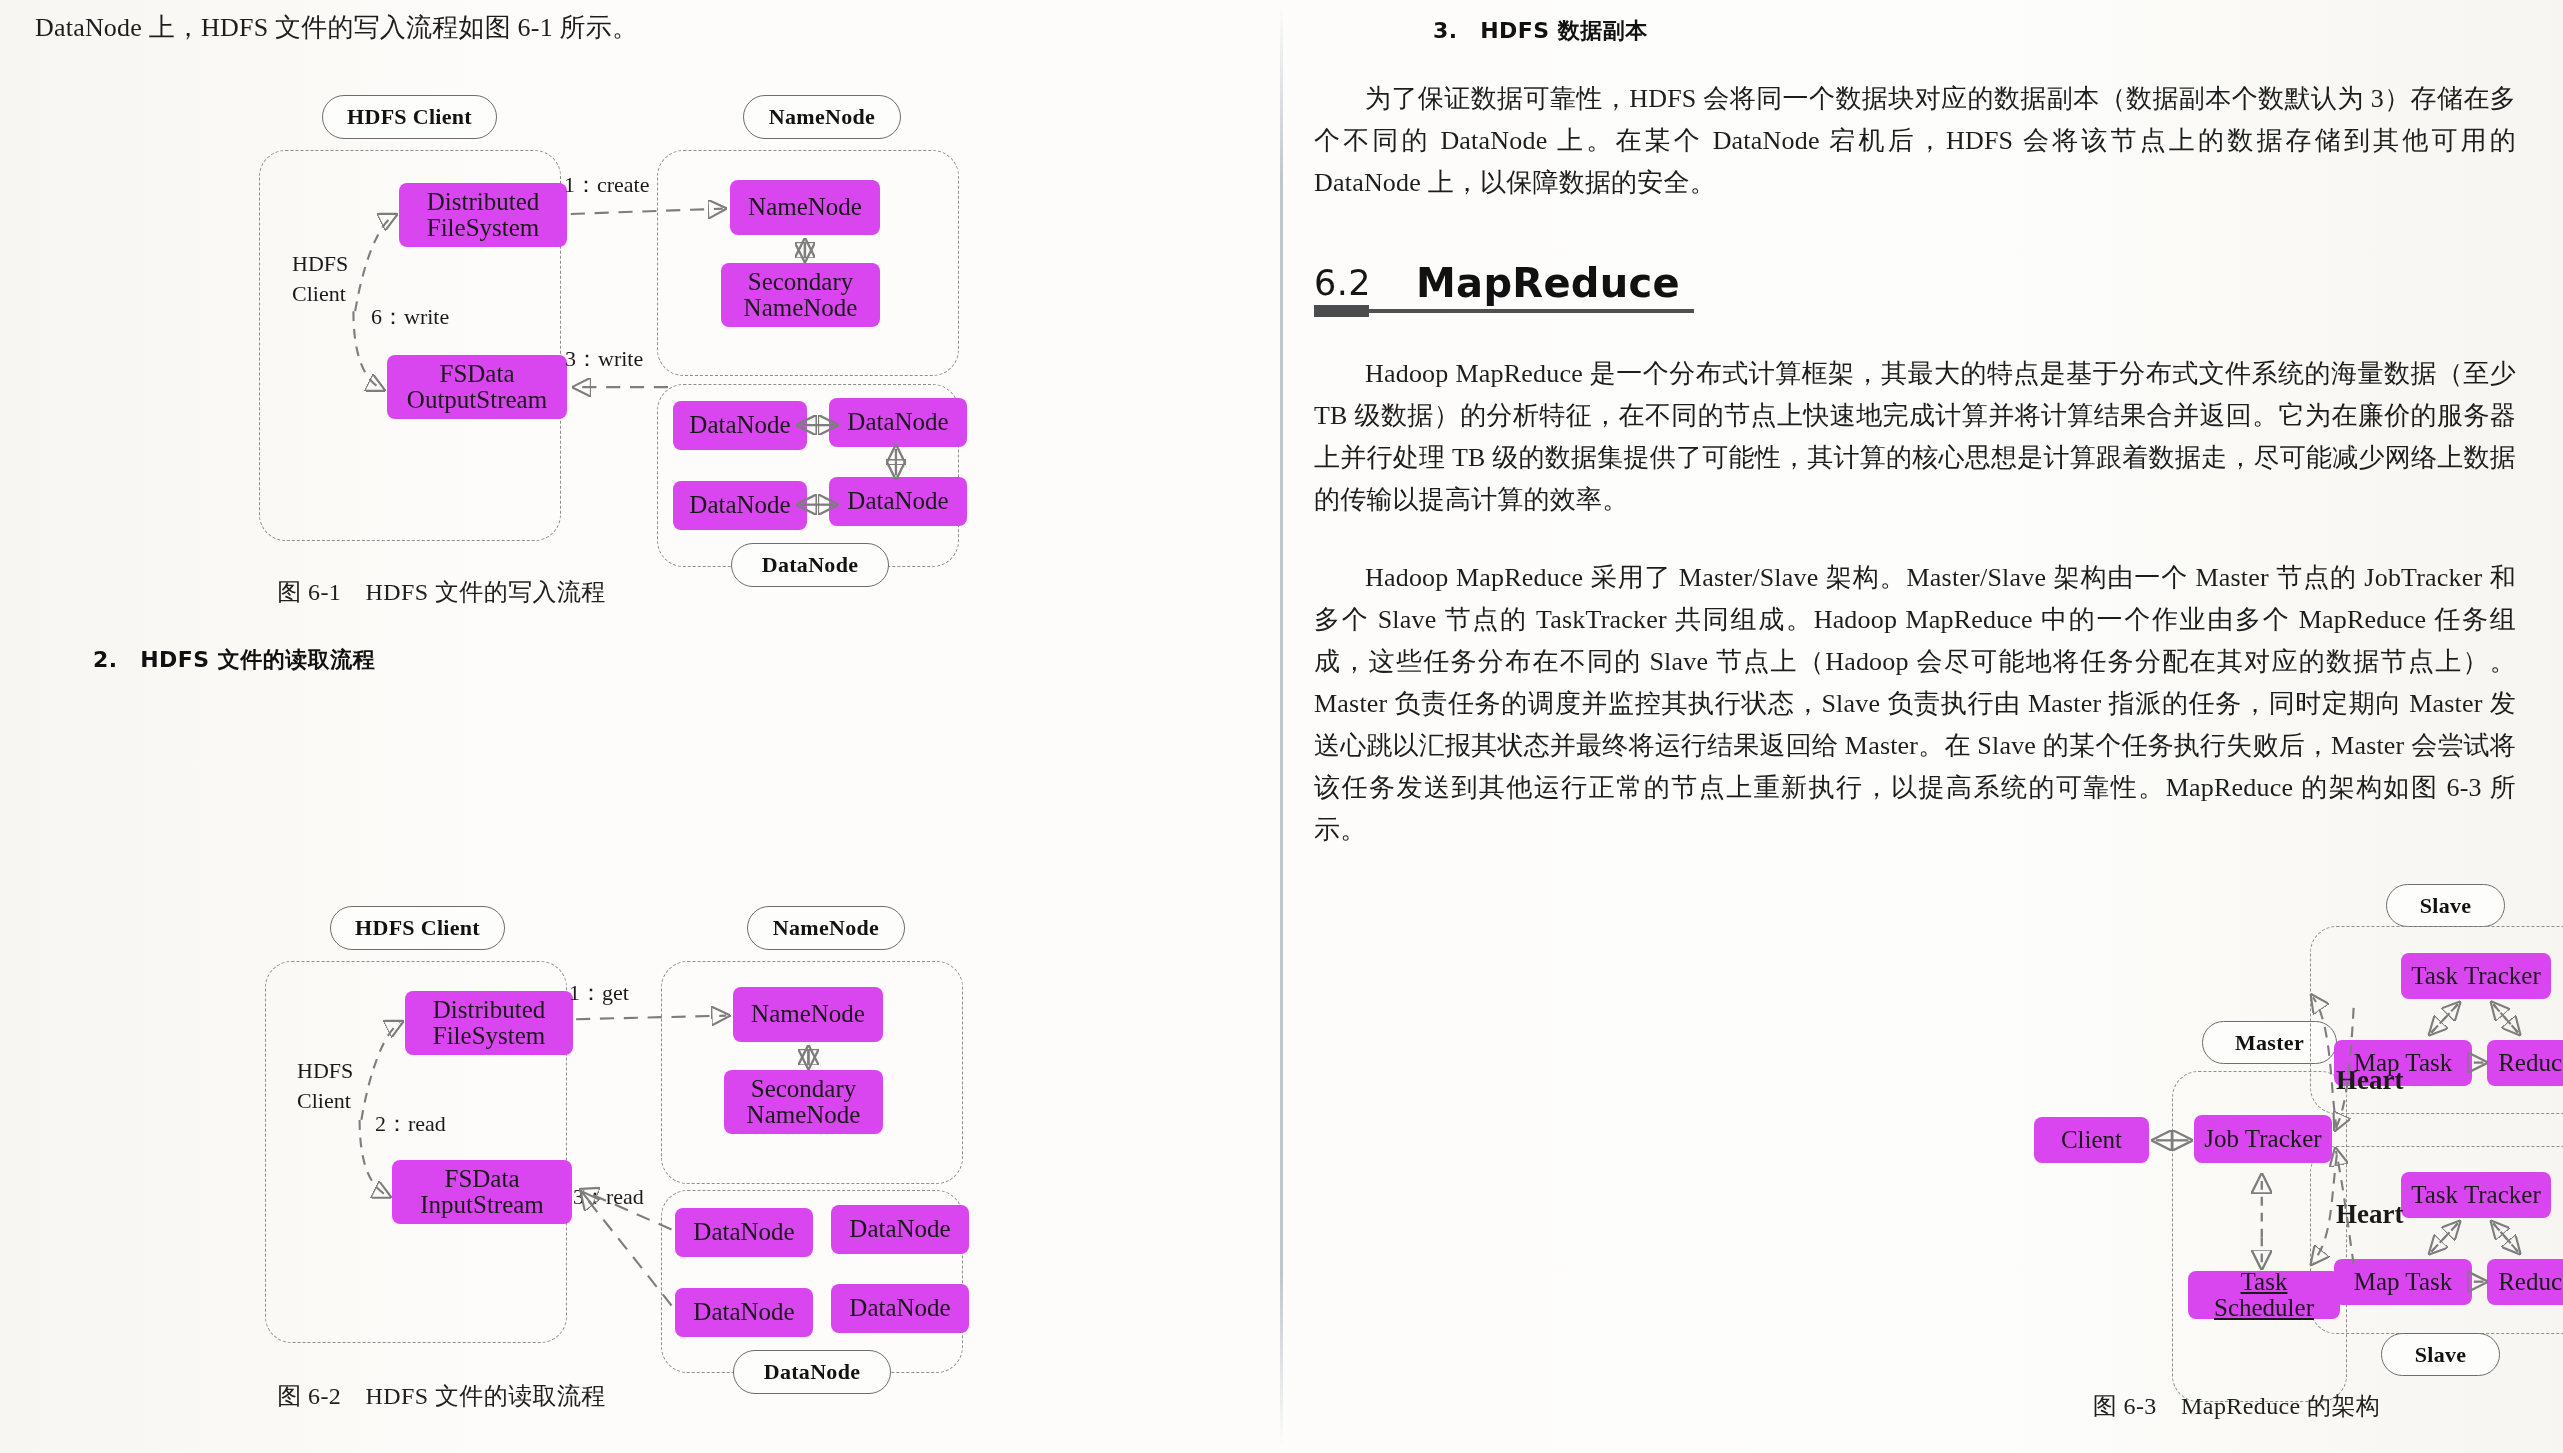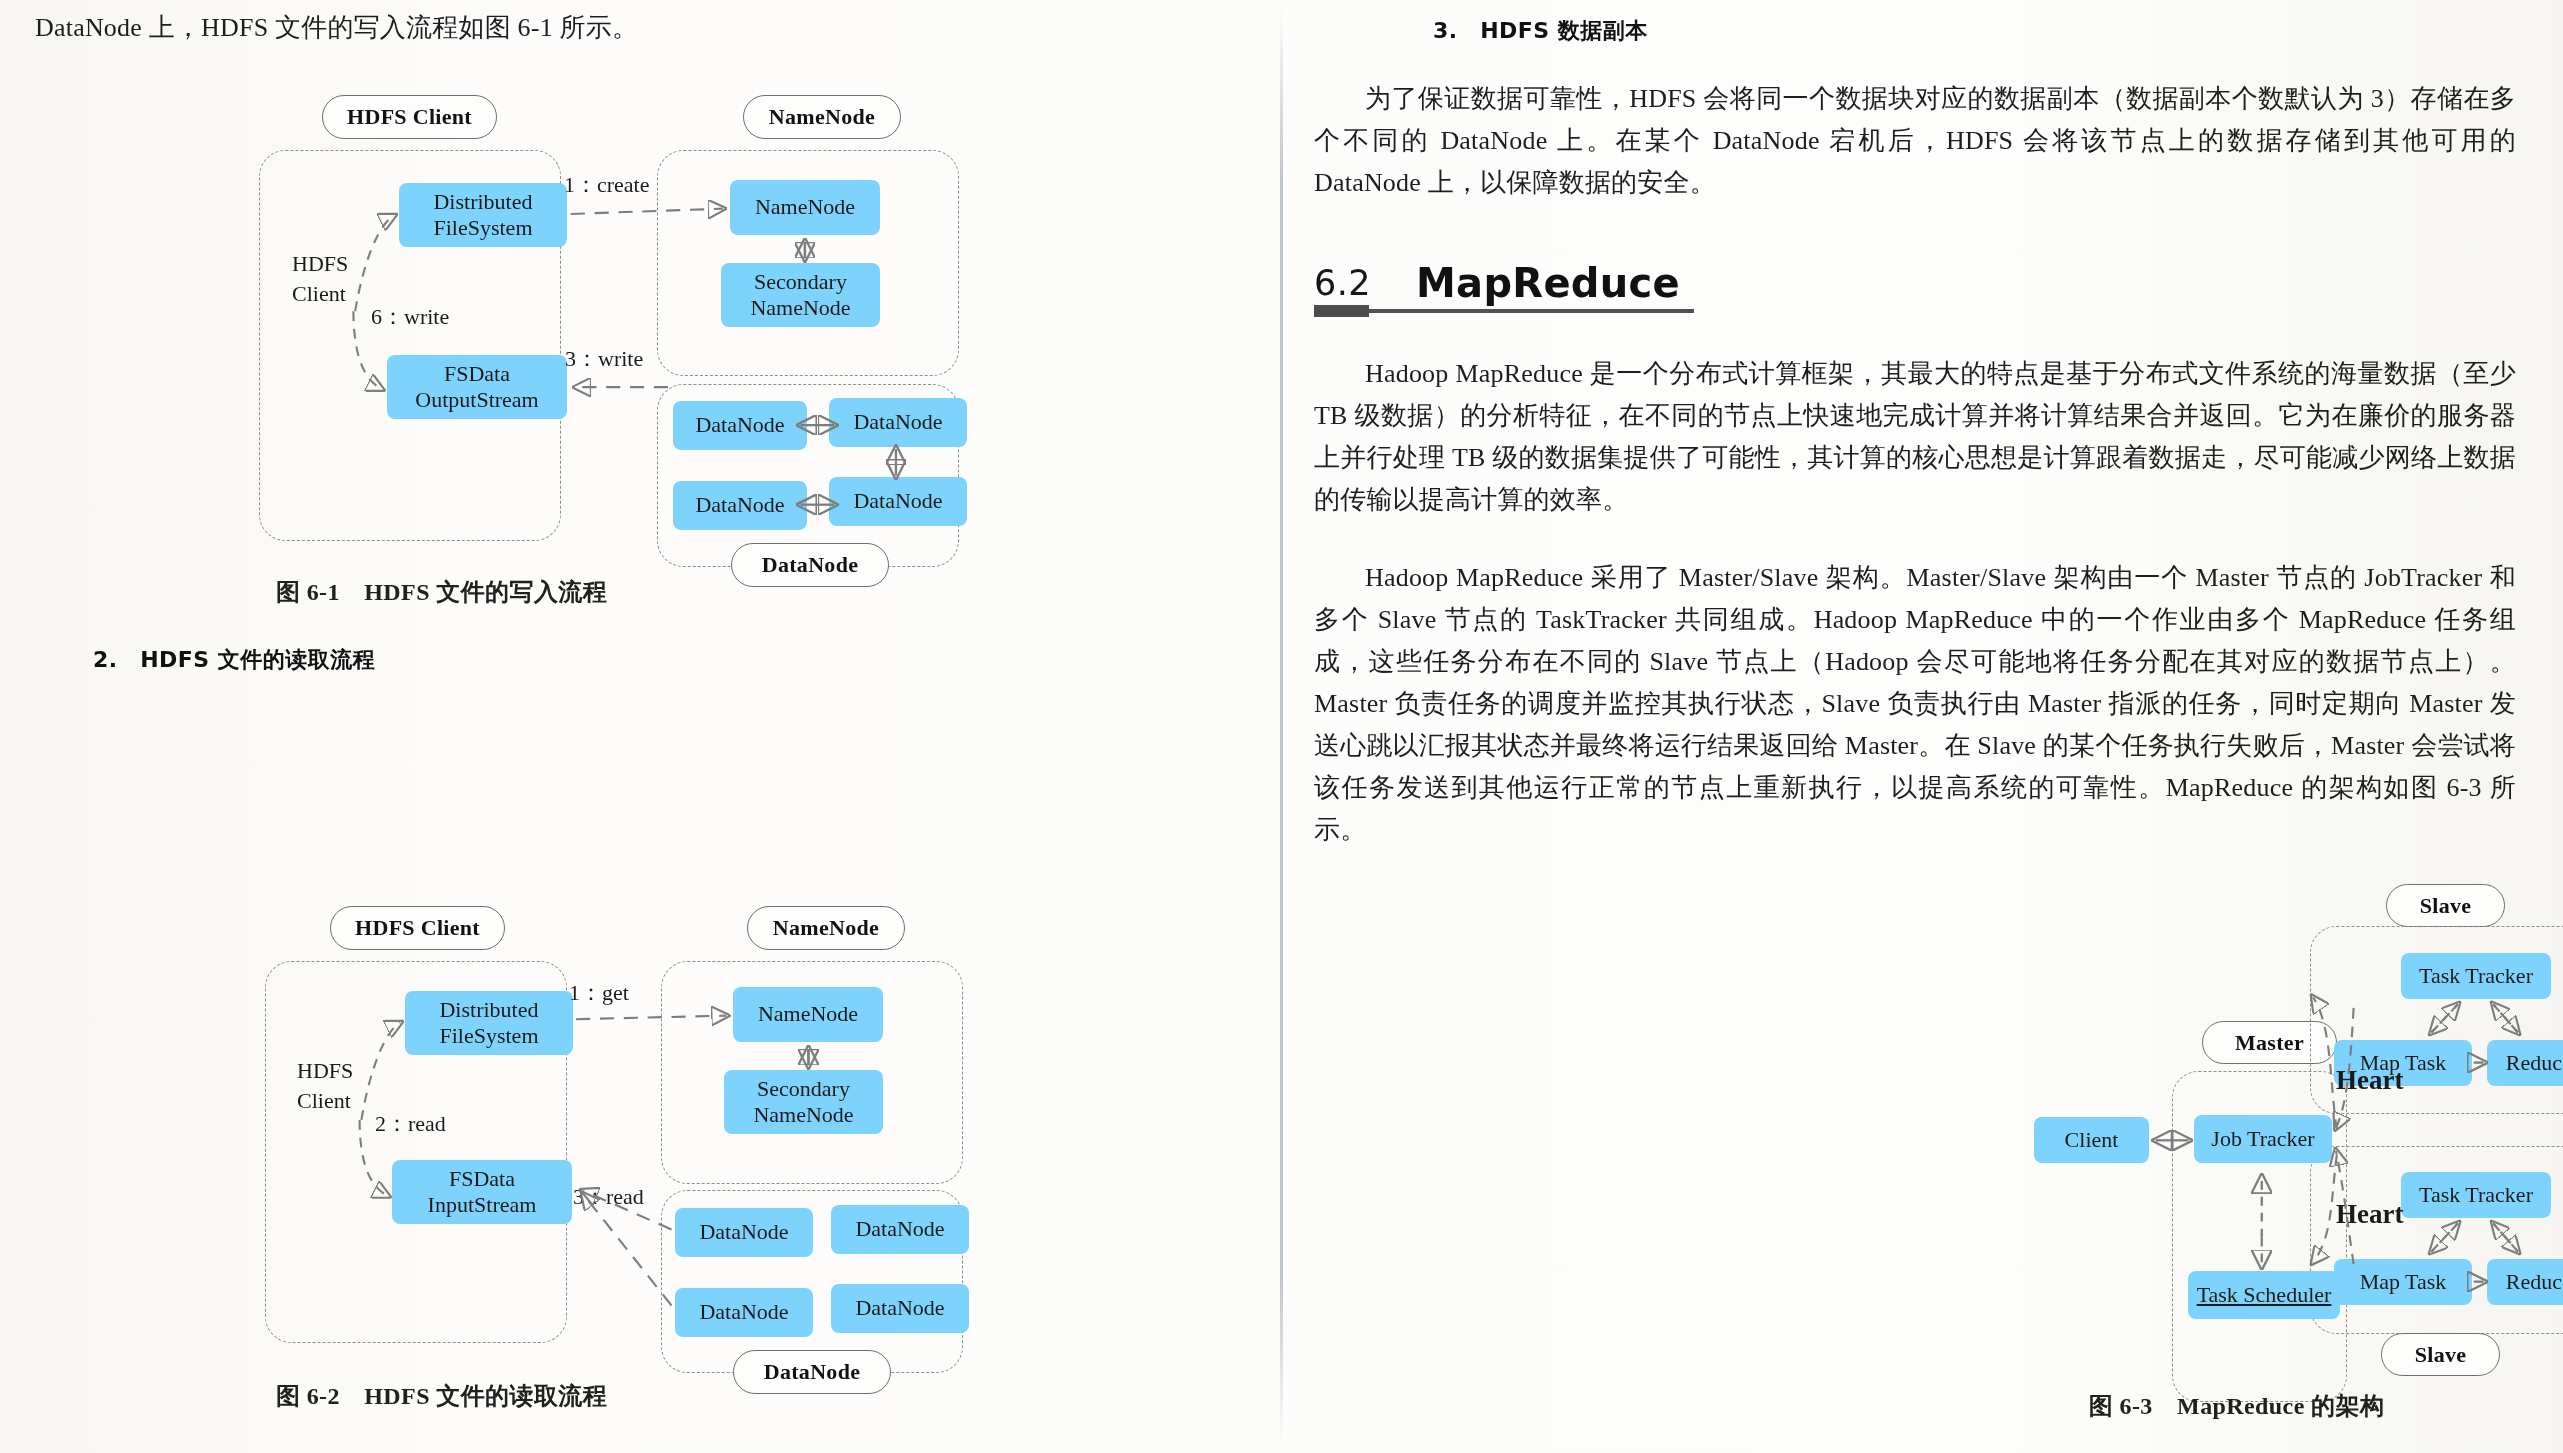--- a/index.html
+++ b/index.html
@@ -43,33 +43,33 @@
     font-size:35px;font-weight:400;color:#161616;letter-spacing:0.4px;
   }
   .h2title{
     font-family:"DejaVu Sans", sans-serif;
     font-size:40px;font-weight:600;color:#111;letter-spacing:0.3px;
   }
   .h2rule{position:absolute;left:0;top:46px;height:3.5px;width:380px;background:#4f5153;}
   .h2rule:before{content:"";position:absolute;left:0;top:-4.4px;width:55px;height:12.4px;background:#4a4c4e;}
   .figcap{
     font-family:"Liberation Serif", serif;
-    font-size:24px;color:#20201f;letter-spacing:0.4px;text-align:center;font-weight:bold;
+    font-size:24px;color:#20201f;letter-spacing:0.4px;text-align:center;
   }
 
   
   .diagram{position:absolute;}
   .node{
     position:absolute;
-    background:#7dd3fc;
+    background:#d946ef;
     border-radius:8px;
     display:flex;align-items:center;justify-content:center;
     text-align:center;
     font-family:"Liberation Serif", serif;
-    font-size:22px;
+    font-size:25px;
     line-height:26.5px;
     color:#1a1a1a;
     box-shadow:0 0 0 0 rgba(0,0,0,0);
   }
   .pill{
     position:absolute;
     border:1.8px solid #6d6d6d;
     border-radius:23px;
     background:#fdfdfb;
     display:flex;align-items:center;justify-content:center;

